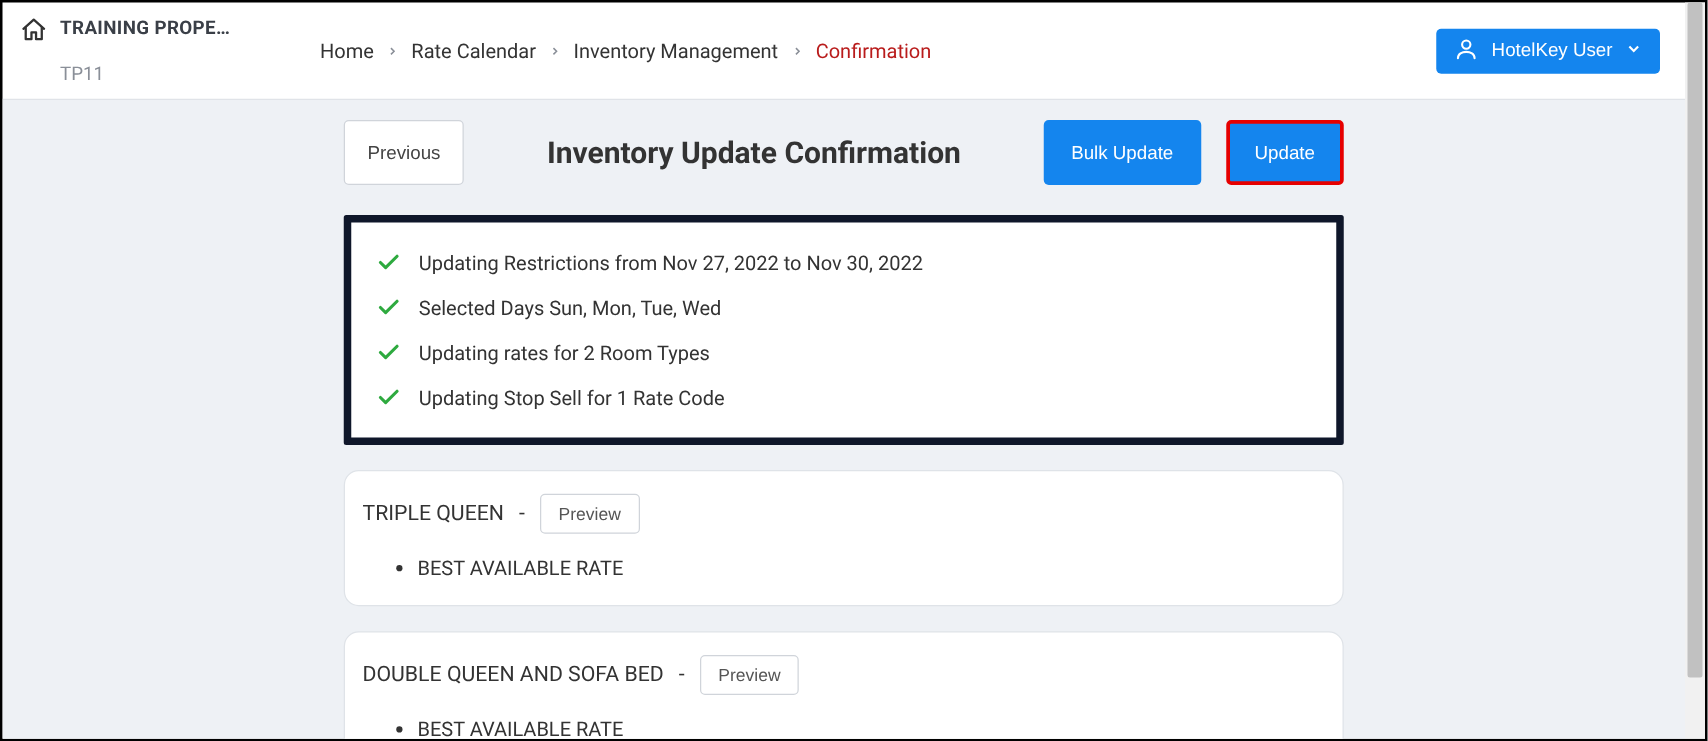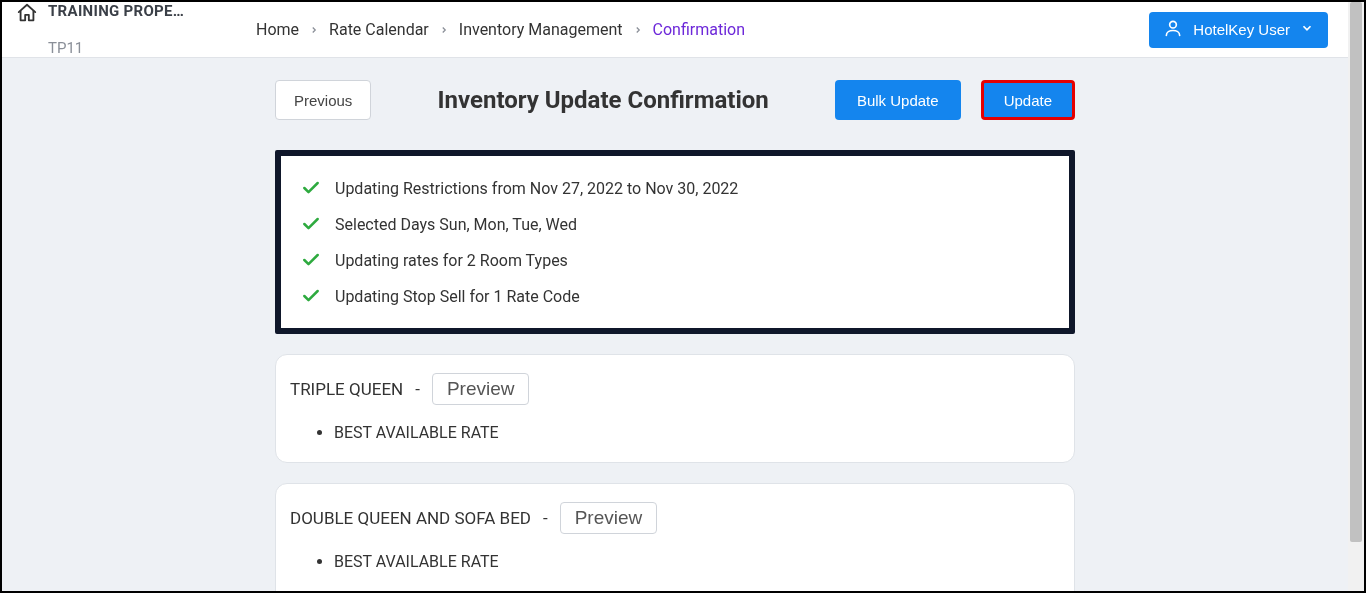--- a/index.html
+++ b/index.html
@@ -23,41 +23,41 @@
     top: 0; right: 0; width: 16px; bottom: 0;
     background: #f1f1f1;
   }
   .scrollbar-thumb {
     position: absolute;
     top: 0; left: 2px; right: 2px; height: 540px;
     background: #c1c1c1;
     border-radius: 2px;
   }
   .header {
-    height: 56px;
+    height: 78px;
     display: flex;
     align-items: center;
     padding: 0 20px 0 14px;
     border-bottom: 1px solid #e0e3e8;
   }
   .prop-block {
     display: flex;
     align-items: flex-start;
     gap: 10px;
     width: 240px;
   }
   .home-icon svg { display:block; }
   .prop-text { display:flex; flex-direction:column; line-height:1.25; }
   .prop-name { font-weight:700; font-size:15px; color:#3a3f47; letter-spacing:0.3px; }
   .prop-code { font-size:15px; color:#8a8f98; margin-top:18px; }
   .breadcrumbs {
     display:flex; align-items:center; gap:10px; font-size:16px; color:#333;
   }
   .crumb-link { color:#333; }
-  .crumb-active { color:#6d28d9; }
+  .crumb-active { color:#b91c1c; }
   .crumb-sep svg { display:block; }
   .user-btn {
     margin-left:auto;
     background:#1e90ff;
     background:#1485ee;
     color:#ffffff;
     border:none;
     border-radius:4px;
     height:36px;
     padding:0 14px;
@@ -73,26 +73,26 @@
   .content-wrap {
     width: 800px;
     margin: 0 auto;
     padding-top: 10px;
   }
   .action-row {
     display:flex; align-items:center; gap:20px;
     height:64px;
   }
   .btn {
-    height:40px; border-radius:4px; font-size:15px; cursor:pointer;
+    height:52px; border-radius:4px; font-size:15px; cursor:pointer;
     display:inline-flex; align-items:center; justify-content:center;
     padding:0 18px; border:1px solid transparent; background:#fff;
   }
   .btn-outline { border-color:#d0d4da; color:#444; background:#fff; }
-  .btn-small { height:32px; font-size:19px; padding:0 14px; border:1px solid #d0d4da; color:#555; border-radius:4px; background:#fff; cursor:pointer; }
+  .btn-small { height:32px; font-size:14px; padding:0 14px; border:1px solid #d0d4da; color:#555; border-radius:4px; background:#fff; cursor:pointer; }
   .btn-primary { background:#1485ee; color:#fff; border:none; }
   .btn-highlight { background:#1485ee; color:#fff; border:3px solid #e60000; }
   .page-title {
     flex:1; text-align:center; font-size:24px; font-weight:700; color:#333;
   }
   .card {
     background:#fff; border:6px solid #0f172a; border-radius:2px;
     padding:22px 20px; margin-top:18px;
   }
   .check-line { display:flex; align-items:center; gap:14px; font-size:16px; color:#333; }

